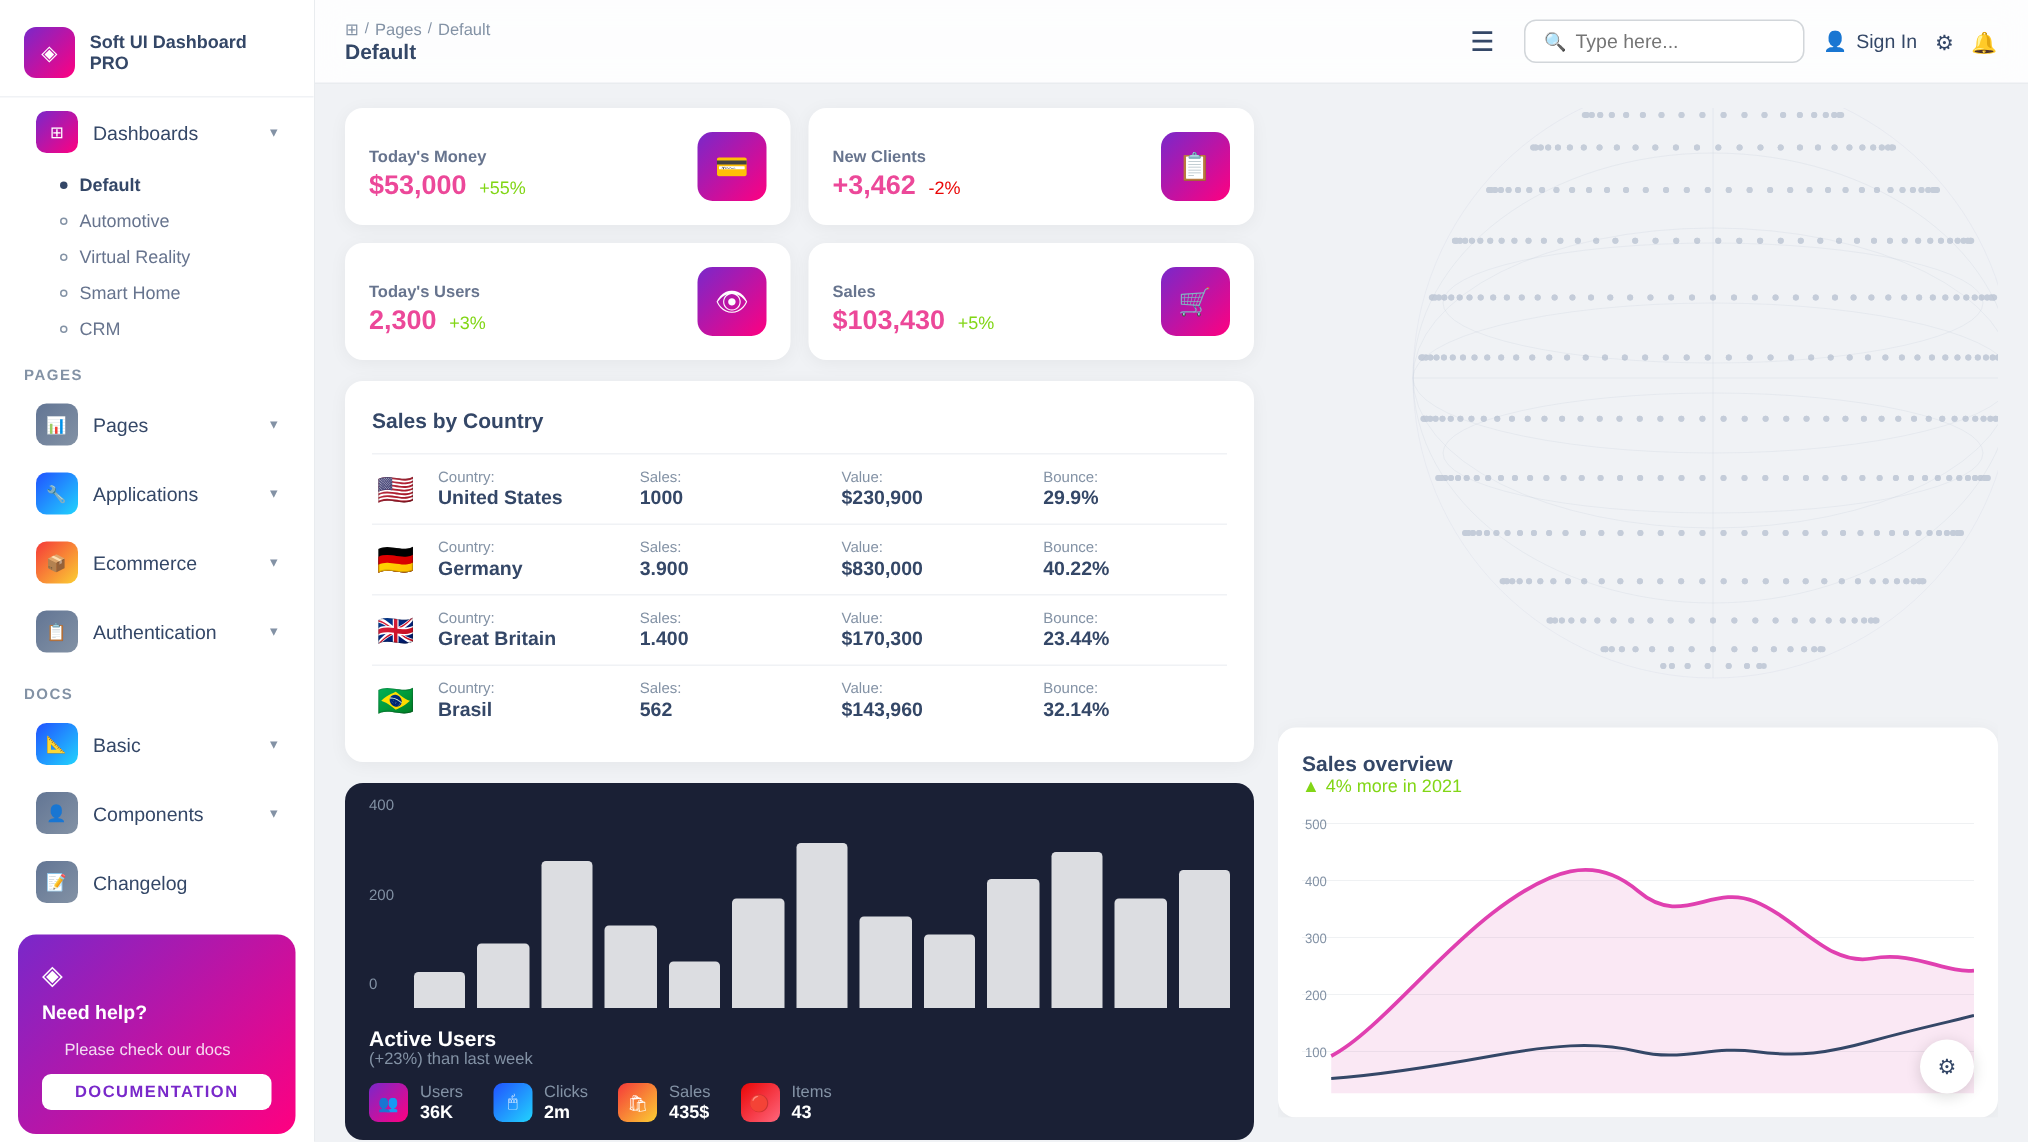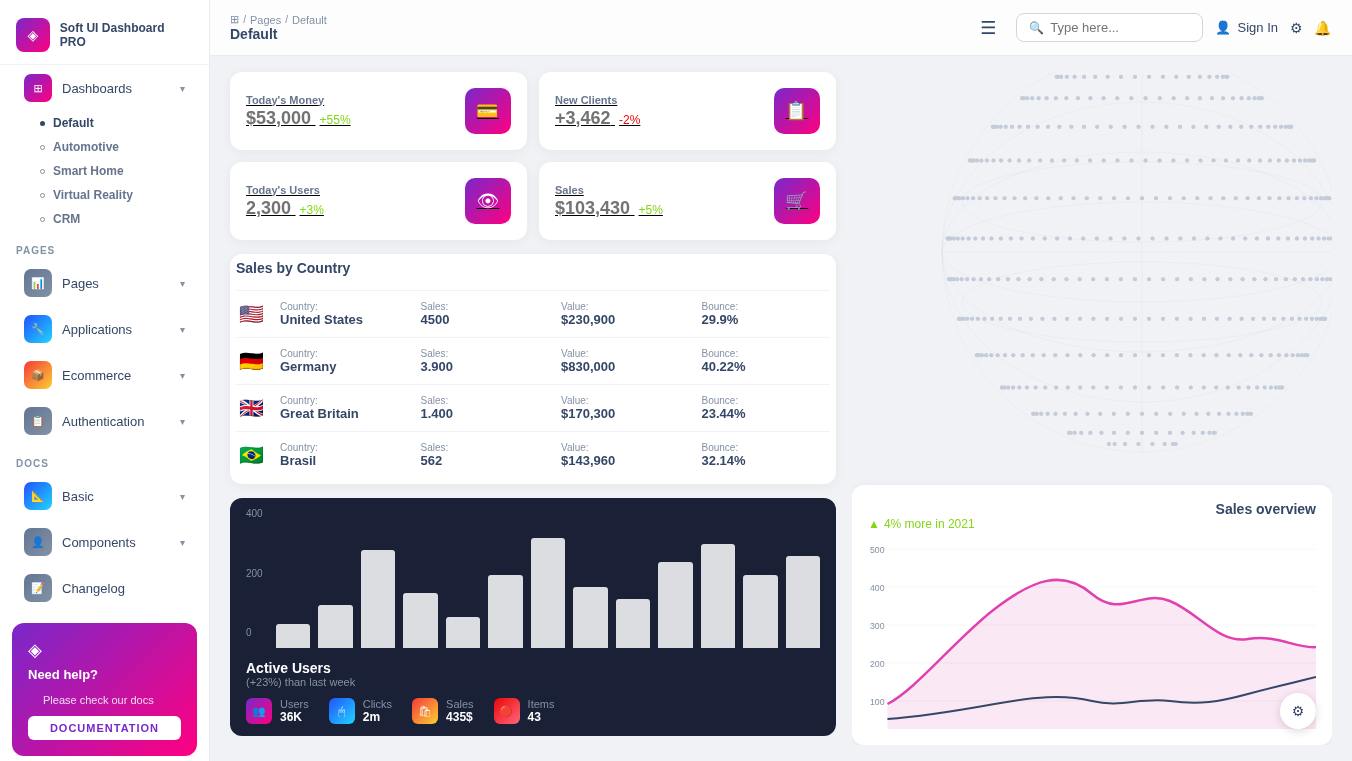--- a/index.html
+++ b/index.html
@@ -49,21 +49,21 @@
       color: white; font-size: 11px;
     }
     .sidebar-item .item-icon.gray { background: linear-gradient(135deg, #627594, #8392a5); }
     .sidebar-item .item-icon.blue { background: linear-gradient(135deg, #2152ff, #21d4fd); }
     .sidebar-item .item-icon.orange { background: linear-gradient(135deg, #f53939, #fbcf33); }
     .chevron { margin-left: auto; font-size: 10px; color: #8392a5; }
 
     .sub-items { margin-left: 32px; }
     .sub-item {
       display: flex; align-items: center; gap: 8px;
-      padding: 5px 8px; font-size: 12px; color: #67748e; cursor: pointer; font-weight: bold;
+      padding: 5px 8px; font-size: 12px; color: #67748e; cursor: pointer;
     }
     .sub-item .dot { width: 5px; height: 5px; border-radius: 50%; background: #7928CA; }
     .sub-item.active { color: #344767; font-weight: 600; }
     .sub-item.active .dot { background: #344767; }
     .sub-item .dot-outline { width: 5px; height: 5px; border-radius: 50%; border: 1px solid #8392a5; }
 
     .sidebar-help {
       margin: auto 12px 12px;
       background: linear-gradient(135deg, #7928CA, #FF0080);
       border-radius: 12px;
@@ -125,39 +125,38 @@
       display: flex;
       gap: 16px;
     }
     #left-panel { flex: 1; min-width: 0; }
     #right-panel { width: 480px; min-width: 380px; position: relative; overflow: hidden; }
 
     
     .stat-cards { display: grid; grid-template-columns: 1fr 1fr; gap: 12px; margin-bottom: 14px; }
     .stat-card {
       background: white; border-radius: 12px; padding: 16px;
-      display: flex; align-items: center; justify-content: space-between;
+      display: flex; align-items: flex-end; justify-content: space-between;
       box-shadow: 0 2px 12px rgba(0,0,0,0.05);
-      text-decoration: underline;
     }
     .stat-info .stat-label { font-size: 11px; color: #67748e; font-weight: 600; margin-bottom: 2px; }
-    .stat-info .stat-value { font-size: 18px; font-weight: 700; color: #737373; }
+    .stat-info .stat-value { font-size: 18px; font-weight: 700; color: #ec4899; }
     .stat-info .stat-change { font-size: 12px; margin-left: 4px; }
     .stat-info .stat-change.pos { color: #82d616; }
     .stat-info .stat-change.neg { color: #ea0606; }
     .stat-card-icon {
       width: 46px; height: 46px; border-radius: 10px;
       background: linear-gradient(135deg, #7928CA, #FF0080);
       display: flex; align-items: center; justify-content: center;
       color: white; font-size: 18px;
     }
 
     
     .sales-country-card {
-      background: white; border-radius: 12px; padding: 6px;
+      background: white; border-radius: 12px; padding: 18px;
       box-shadow: 0 2px 12px rgba(0,0,0,0.05);
       margin-bottom: 14px;
     }
     .sales-country-card h3 { font-size: 14px; font-weight: 700; color: #344767; margin-bottom: 14px; }
     .country-row {
       display: flex; align-items: center; gap: 12px;
       padding: 10px 0; border-top: 1px solid #f0f2f5;
     }
     .flag { font-size: 20px; width: 32px; text-align: center; }
     .country-col { flex: 1.2; }
@@ -215,21 +214,21 @@
       position: absolute; top: -40px; right: -60px;
       width: 500px; height: 460px;
       pointer-events: none;
     }
     .sales-overview-card {
       position: absolute; bottom: 0; left: 0; right: 0;
       background: white; border-radius: 12px; padding: 16px;
       box-shadow: 0 2px 12px rgba(0,0,0,0.05);
       height: 260px;
     }
-    .sales-overview-title { font-size: 14px; font-weight: 700; color: #344767; text-align: right; }
+    .sales-overview-title { font-size: 14px; font-weight: 700; color: #344767; }
     .sales-overview-sub { font-size: 12px; color: #82d616; margin-bottom: 8px; display: flex; align-items: center; gap: 4px; }
     .chart-container { position: relative; height: 190px; }
     .settings-fab {
       position: absolute; bottom: 16px; right: 16px;
       width: 36px; height: 36px; border-radius: 50%;
       background: white; box-shadow: 0 2px 10px rgba(0,0,0,0.15);
       display: flex; align-items: center; justify-content: center;
       cursor: pointer; font-size: 14px; color: #344767;
     }
 
@@ -254,25 +253,25 @@
     <div class="sub-item active">
       <span class="dot"></span>
       <span>Default</span>
     </div>
     <div class="sub-item">
       <span class="dot-outline"></span>
       <span>Automotive</span>
     </div>
     <div class="sub-item">
       <span class="dot-outline"></span>
-      <span>Smart Home</span>
+      <span>Virtual Reality</span>
     </div>
     <div class="sub-item">
       <span class="dot-outline"></span>
-      <span>Virtual Reality</span>
+      <span>Smart Home</span>
     </div>
     <div class="sub-item">
       <span class="dot-outline"></span>
       <span>CRM</span>
     </div>
   </div>
 
   <div class="sidebar-section-label">PAGES</div>
   <div class="sidebar-item">
     <div class="item-icon gray">📊</div>
@@ -399,21 +398,21 @@
         <h3>Sales by Country</h3>
         <div id="country-rows">
             <div class="country-row">
     <div class="flag">🇺🇸</div>
     <div class="country-col data-col">
       <div class="col-label">Country:</div>
       <div class="col-value">United States</div>
     </div>
     <div class="data-col">
       <div class="col-label">Sales:</div>
-      <div class="col-value">4500</div>
+      <div class="col-value">1000</div>
     </div>
     <div class="data-col">
       <div class="col-label">Value:</div>
       <div class="col-value">$230,900</div>
     </div>
     <div class="data-col">
       <div class="col-label">Bounce:</div>
       <div class="col-value">29.9%</div>
     </div>
   </div>

